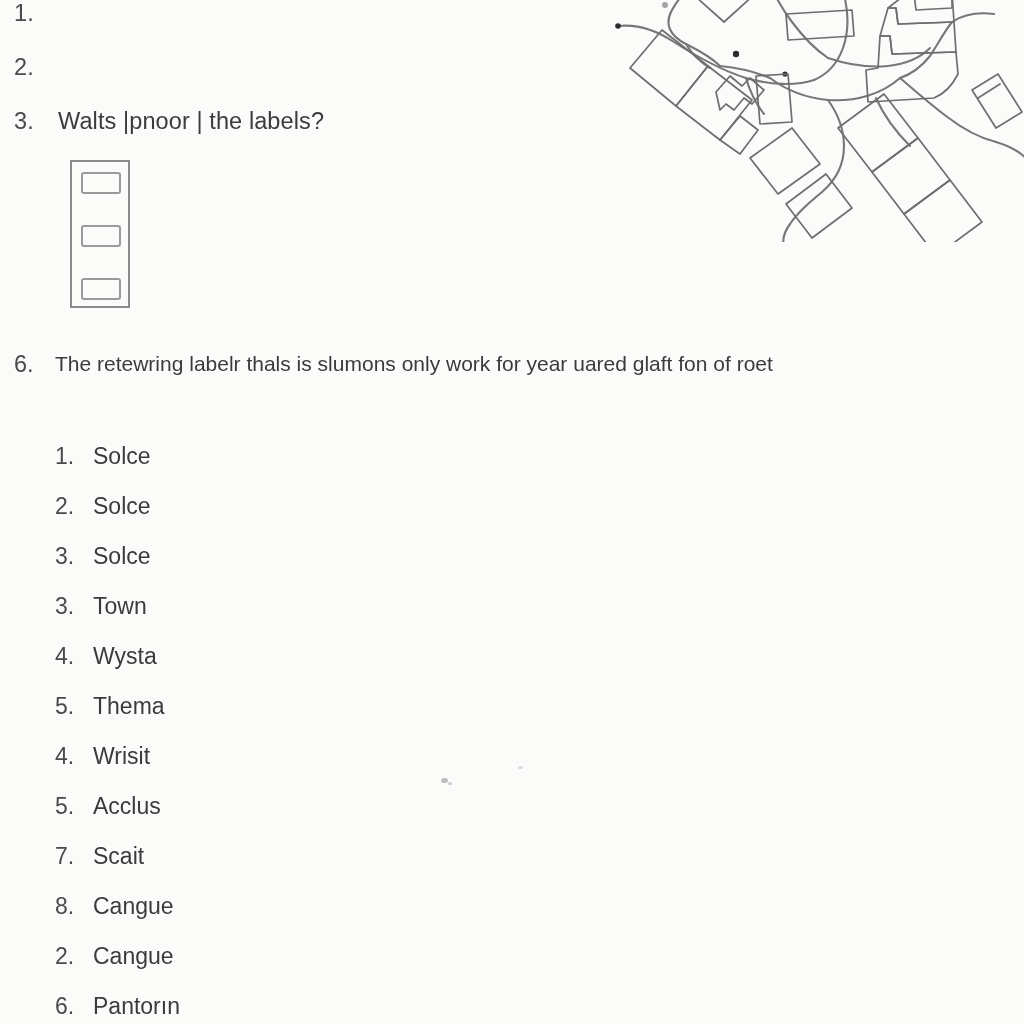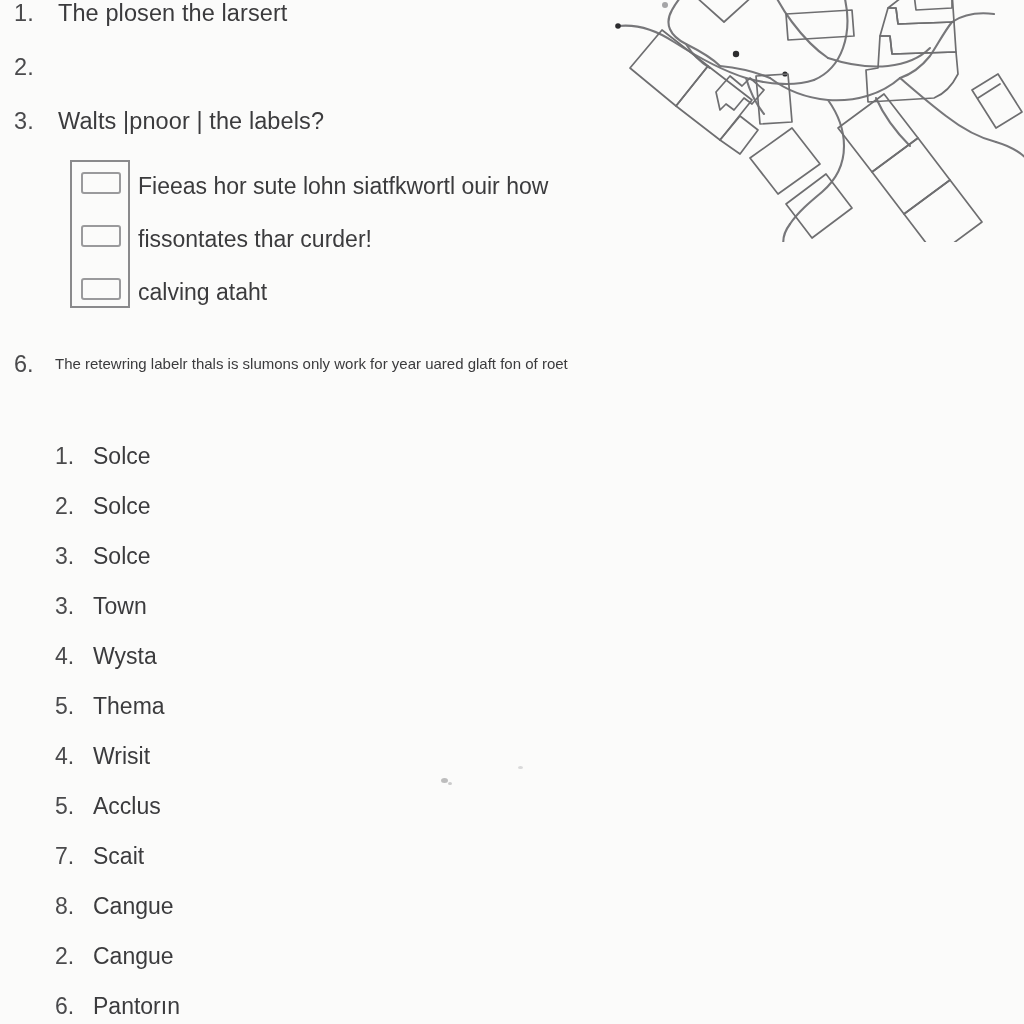--- a/index.html
+++ b/index.html
@@ -97,21 +97,21 @@
   .para-num {
     position: absolute;
     left: 0;
     top: 0;
     font-size: 23.5px;
     line-height: 34px;
     color: #4a4a4c;
   }
   .para-body {
     margin-left: 41px;
-    font-size: 15px;
+    font-size: 21px;
     line-height: 34px;
     color: #3b3b3d;
   }
   .para-line {
     white-space: nowrap;
   }
 
   
   .sub-list {
     position: absolute;
@@ -179,42 +179,36 @@
   .speck.s4 { left: 662px; top: 2px; width: 6px; height: 6px; opacity: .9; }
 </style>
 </head>
 <body>
 
 <div class="page">
 
   <div class="q-list">
     <div class="q-item">
       <span class="q-num">1.</span>
-      <span class="q-text">The plosen the larsert</span>
     </div>
     <div class="q-item">
       <span class="q-num">2.</span>
     </div>
     <div class="q-item">
       <span class="q-num">3.</span>
       <span class="q-text">Walts |pnoor | the labels?</span>
     </div>
   </div>
 
   <div class="check-group">
     <span class="check-box cb1"></span>
     <span class="check-box cb2"></span>
     <span class="check-box cb3"></span>
   </div>
 
-  <div class="check-labels">
-    <div class="check-label">Fieeas hor sute lohn siatfkwortl ouir how</div>
-    <div class="check-label">fissontates thar curder!</div>
-    <div class="check-label">calving ataht</div>
-  </div>
 
   <div class="para-block">
     <span class="para-num">6.</span>
     <div class="para-body">
       <div class="para-line">The retewring labelr thals is slumons only work for year uared glaft fon of roet</div>
     </div>
   </div>
 
   <div class="sub-list">
     <div class="sub-item">

